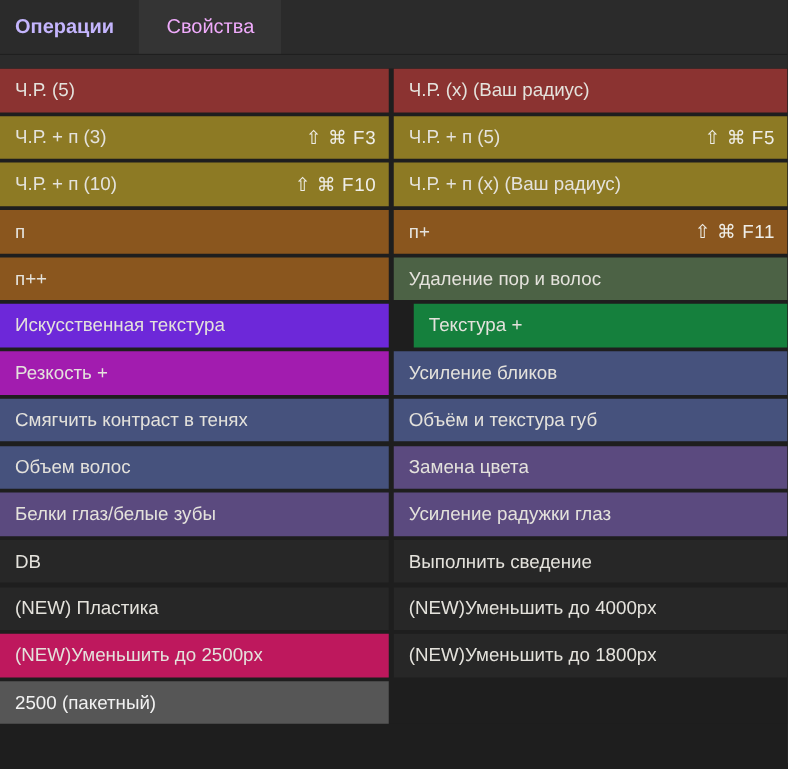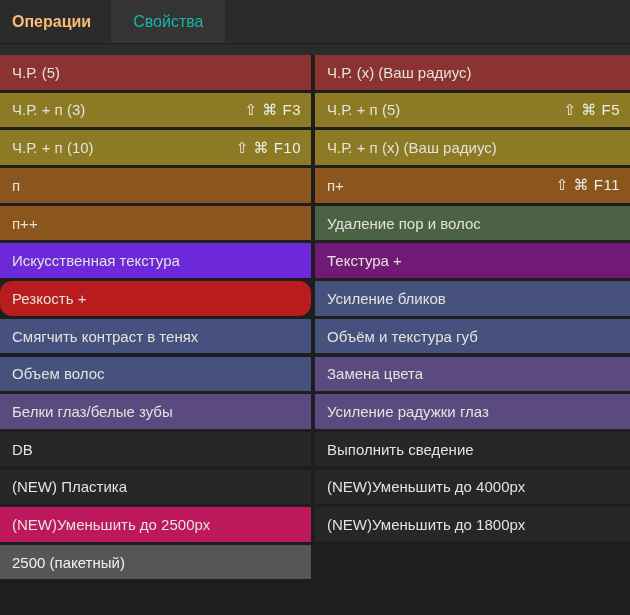--- a/index.html
+++ b/index.html
@@ -20,27 +20,27 @@
   .tab {
     display: flex;
     align-items: center;
     padding: 0 22px;
     font-size: 16px;
     cursor: default;
     white-space: nowrap;
   }
   .tab.active {
     background: #2b2b2b;
-    color: #fdba74;
+    color: #c4b5fd;
     font-weight: bold;
     padding: 0 20px 0 12px;
   }
   .tab.inactive {
     background: #343434;
-    color: #14b8a6;
+    color: #f0abfc;
     font-weight: normal;
   }
   .tabbar-filler { flex: 1; background: #2b2b2b; }
   .grid-wrap {
     margin-top: 11px;
     background: #1e1e1e;
     height: 560px;
   }
   .grid {
     display: grid;
@@ -111,24 +111,24 @@
       </div>
       <div class="cell" style="background: rgb(138, 86, 30);">
         <span class="label">п++</span>
       </div>
       <div class="cell" style="background: rgb(76, 98, 69);">
         <span class="label">Удаление пор и волос</span>
       </div>
       <div class="cell" style="background: #6d28d9;">
         <span class="label">Искусственная текстура</span>
       </div>
-      <div class="cell" style="background: #701a75;">
+      <div class="cell" style="background: #15803d; margin-left: 16px;">
         <span class="label">Текстура +</span>
       </div>
-      <div class="cell" style="background: #b91c1c; border-radius: 12px;">
+      <div class="cell" style="background: #a21caf;">
         <span class="label">Резкость +</span>
       </div>
       <div class="cell" style="background: rgb(70, 82, 125);">
         <span class="label">Усиление бликов</span>
       </div>
       <div class="cell" style="background: rgb(70, 82, 125);">
         <span class="label">Смягчить контраст в тенях</span>
       </div>
       <div class="cell" style="background: rgb(70, 82, 125);">
         <span class="label">Объём и текстура губ</span>

